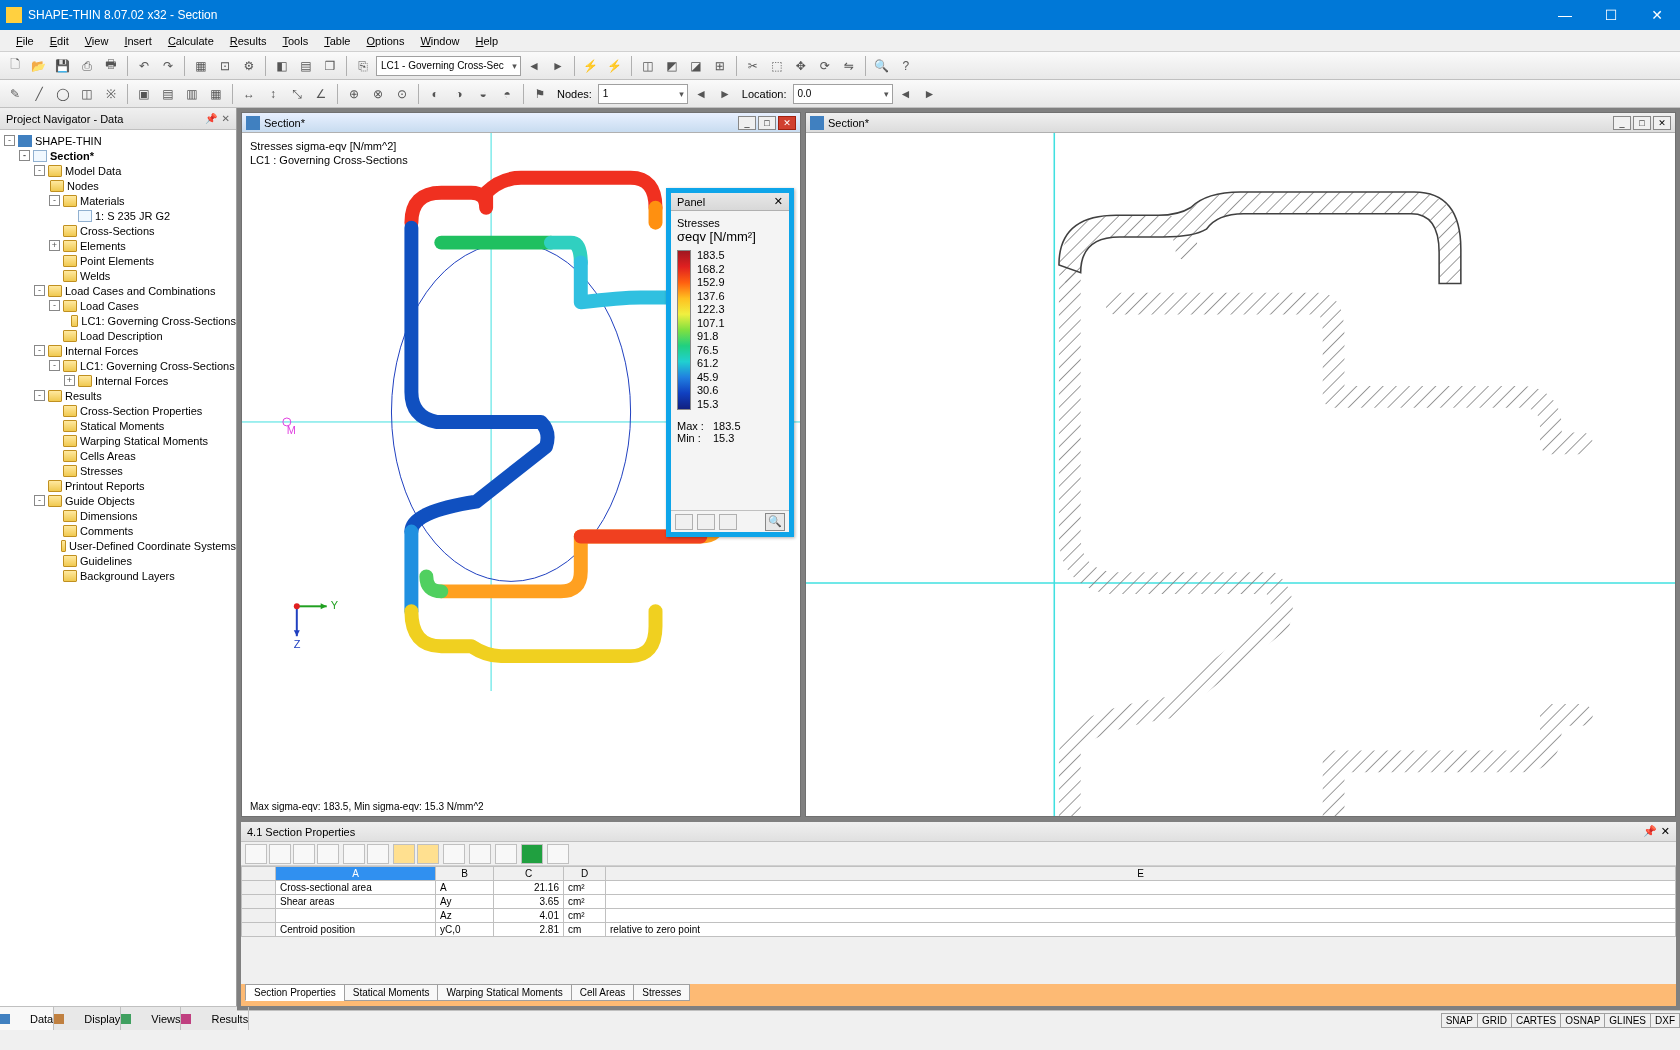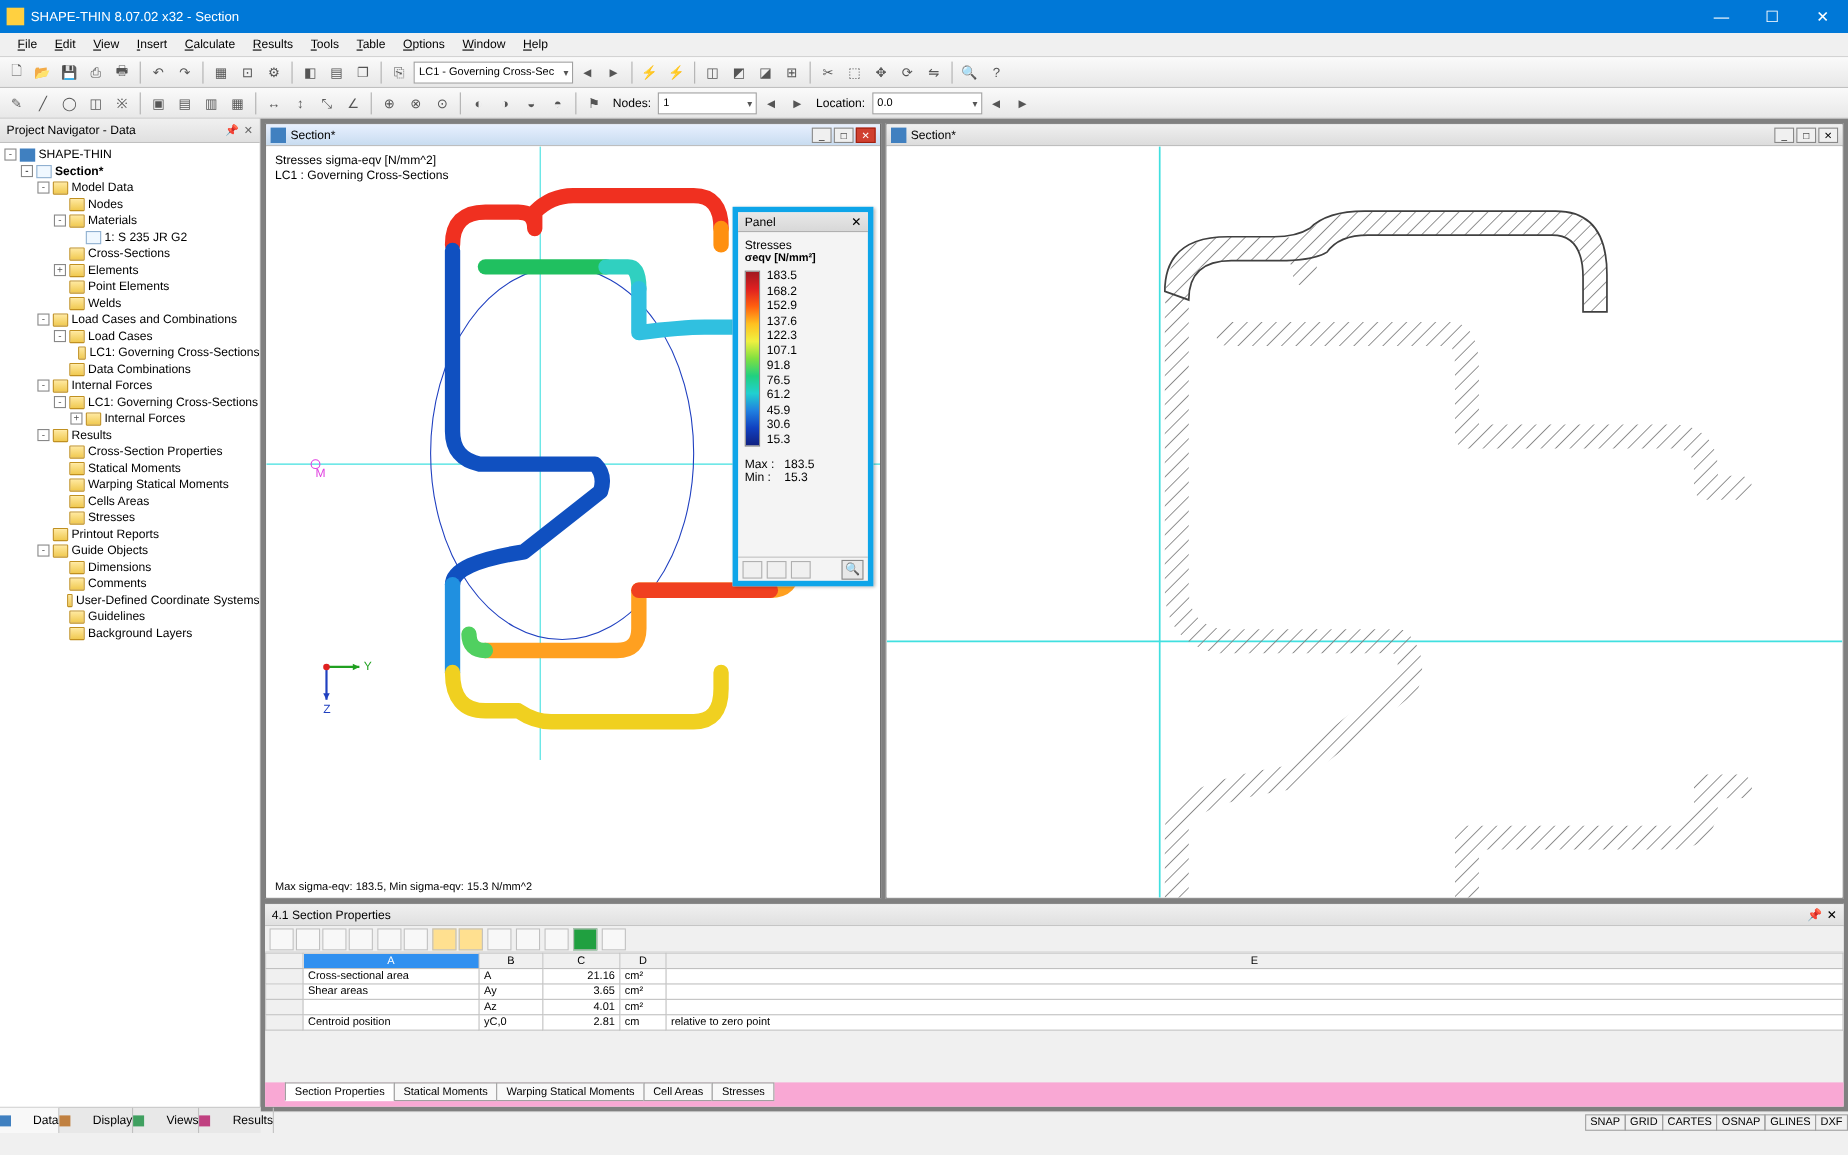--- a/index.html
+++ b/index.html
@@ -67,21 +67,21 @@
 .bottom-panel { height:185px; background:#f0f0f0; border-top:1px solid #808080; display:flex; flex-direction:column;}
 .bp-header { height:20px; background:linear-gradient(#f0f0f0,#e0e0e0); display:flex; align-items:center; padding:0 6px; border-bottom:1px solid #c0c0c0; font-size:11px;}
 .bp-toolbar { height:24px; display:flex; align-items:center; padding:0 4px; gap:2px; background:#f0f0f0; border-bottom:1px solid #d0d0d0;}
 .bp-toolbar .btn { width:22px; height:20px; border:1px solid #c0c0c0; background:#f8f8f8;}
 table.grid { border-collapse:collapse; width:100%; background:white; table-layout:fixed;}
 table.grid th, table.grid td { border:1px solid #c0c0c0; height:14px; font-size:10px; padding:0 4px; text-align:left; overflow:hidden; white-space:nowrap;}
 table.grid th { background:#f0f0f0; font-weight:normal; text-align:center;}
 table.grid th.colhead { background:#3090f0; color:white;}
 table.grid td.rowhead { background:#f0f0f0; width:34px;}
 table.grid td.num { text-align:right;}
-.bp-tabs { height:22px; display:flex; align-items:flex-start; padding:0 18px; background:#f9a8d4;}
+.bp-tabs { height:22px; display:flex; align-items:flex-start; padding:0 4px; background:#fdba74;}
 .bp-tabs div { padding:2px 8px; border:1px solid #a0a0a0; background:#f8f8f8; font-size:10px; margin-right:-1px;}
 .bp-tabs div.active { background:white; border-bottom-color:white;}
 .statusbar { height:20px; background:#f0f0f0; border-top:1px solid #c0c0c0; display:flex; align-items:center;}
 .statusbar .cells { margin-left:auto; display:flex;}
 .statusbar .cells div { border:1px solid #a0a0a0; padding:1px 4px; font-size:10px; margin-left:-1px;}
 .grid-scroll { flex:1; overflow:auto; position:relative;}
 </style>
 </head>
 <body>
 
@@ -203,21 +203,21 @@
         <div class="tree-node bold" style="padding-left: 19px;">
           <span class="expander">-</span>
           <span class="icon page"></span>
           <span>Section*</span>
         </div>
         <div class="tree-node" style="padding-left: 34px;">
           <span class="expander">-</span>
           <span class="icon folder"></span>
           <span>Model Data</span>
         </div>
-        <div class="tree-node" style="padding-left: 49px;">
+        <div class="tree-node" style="padding-left: 36px;">
           <span class="noexp"></span>
           <span class="icon folder"></span>
           <span>Nodes</span>
         </div>
         <div class="tree-node" style="padding-left: 49px;">
           <span class="expander">-</span>
           <span class="icon folder"></span>
           <span>Materials</span>
         </div>
         <div class="tree-node" style="padding-left: 64px;">
@@ -256,21 +256,21 @@
           <span>Load Cases</span>
         </div>
         <div class="tree-node" style="padding-left: 64px;">
           <span class="noexp"></span>
           <span class="icon folder"></span>
           <span>LC1: Governing Cross-Sections</span>
         </div>
         <div class="tree-node" style="padding-left: 49px;">
           <span class="noexp"></span>
           <span class="icon folder"></span>
-          <span>Data Combinations</span>
+          <span>Load Description</span>
         </div>
         <div class="tree-node" style="padding-left: 34px;">
           <span class="expander">-</span>
           <span class="icon folder"></span>
           <span>Internal Forces</span>
         </div>
         <div class="tree-node" style="padding-left: 49px;">
           <span class="expander">-</span>
           <span class="icon folder"></span>
           <span>LC1: Governing Cross-Sections</span>
@@ -395,21 +395,21 @@
           </svg>
           <div class="stress-footer">Max sigma-eqv: 183.5, Min sigma-eqv: 15.3 N/mm^2</div>
 
           <div class="panel" style="top:55px; right:6px;">
             <div class="panel-title">
               <span>Panel</span>
               <span class="px">✕</span>
             </div>
             <div class="panel-body">
               <div>Stresses</div>
-              <div style="font-size:10px;font-weight:bold;">σeqv [N/mm²]</div>
+              <div style="font-size:13px;">σeqv [N/mm²]</div>
               <div class="colorbar">
                 <div class="bar"></div>
                 <div class="ticks" id="ticks">
                     <div>183.5</div>
                     <div>168.2</div>
                     <div>152.9</div>
                     <div>137.6</div>
                     <div>122.3</div>
                     <div>107.1</div>
                     <div>91.8</div>

